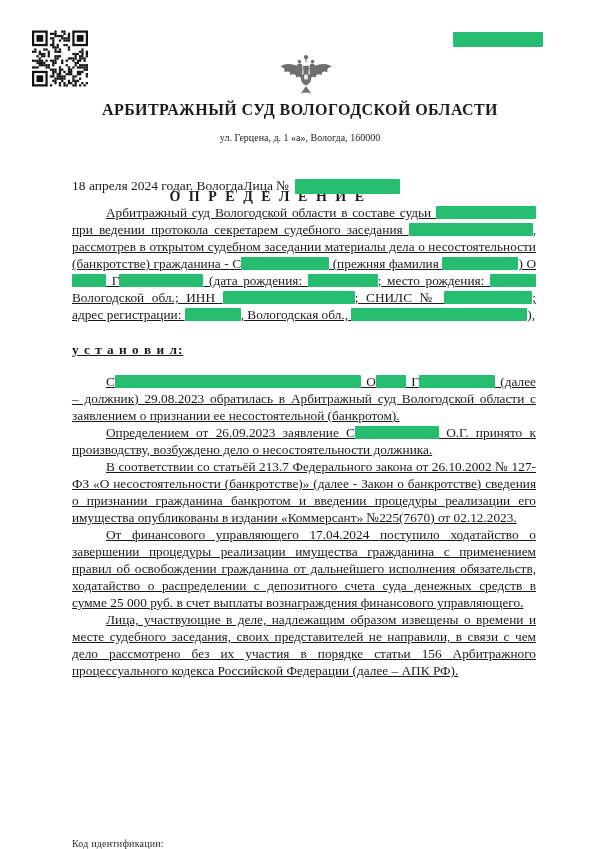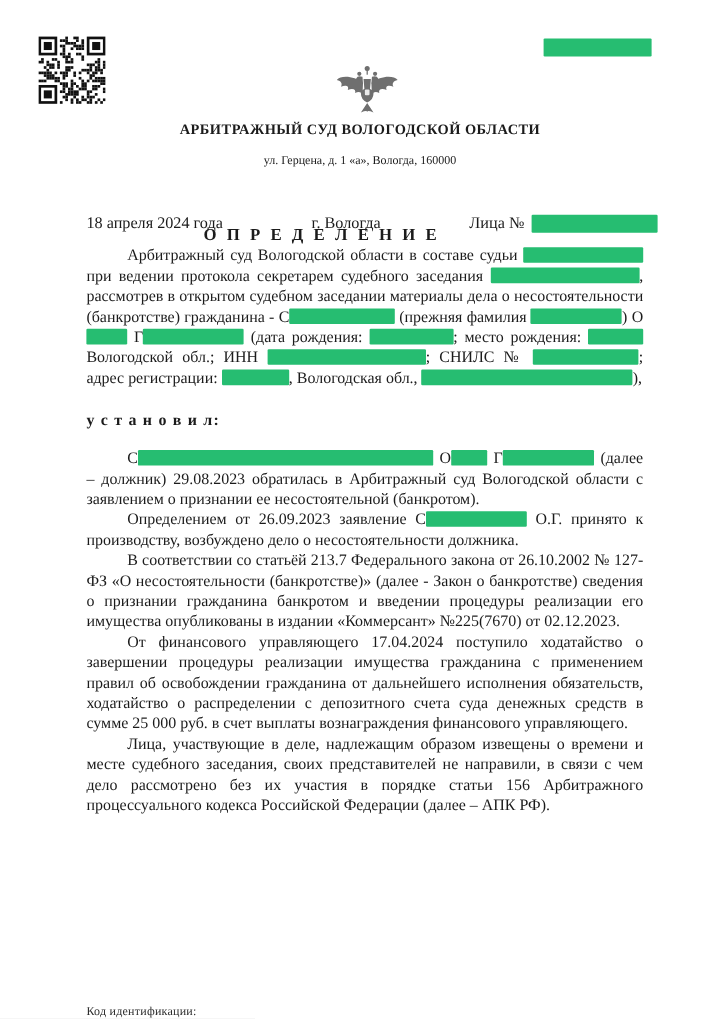--- a/index.html
+++ b/index.html
@@ -7,31 +7,31 @@
     position:relative;width:600px;height:849px;background:#ffffff;
     font-family:"Liberation Serif","DejaVu Serif",serif;color:#1b1b1b;
     overflow:hidden;margin:0 auto;
   }
   .qr{position:absolute;left:32px;top:30px;width:56px;height:57px;}
   .redact{background:#26bd71;display:inline-block;height:13px;vertical-align:-2px;border-radius:1px;}
   .redact-abs{position:absolute;background:#26bd71;border-radius:1px;}
   .top-redact{left:453px;top:32px;width:90px;height:15px;}
   .emblem{position:absolute;left:278px;top:53px;width:56px;height:50px;}
   .header-block{position:absolute;top:101px;left:0;width:600px;text-align:center;}
-  .court-name{font-size:12px;font-weight:bold;letter-spacing:.4px;white-space:nowrap;}
+  .court-name{font-size:16px;font-weight:bold;letter-spacing:.4px;white-space:nowrap;}
   .address{font-size:10px;margin-top:13px;}
   .doc-title{position:absolute;top:149px;left:0;width:536px;text-align:center;
     font-size:14px;font-weight:bold;letter-spacing:2.5px;margin-top:40px;}
   .case-row{position:absolute;top:178px;left:72px;width:476px;display:flex;
-    justify-content:space-between;align-items:center;font-size:13.5px;}
+    justify-content:flex-start;align-items:center;font-size:13.5px;}
   .case-cell{display:flex;align-items:center;gap:6px;}
   .case-redact{width:105px;height:15px;vertical-align:middle;}
   .body-text{position:absolute;top:204px;left:72px;width:464px;
     font-size:13.3px;line-height:17px;text-align:justify;}
-  .body-text p{margin:0;text-indent:34px;}
+  .body-text p{margin:0;text-indent:34px;text-decoration:underline;}
   .ustanovil{text-align:left;text-indent:0 !important;
     font-weight:bold;letter-spacing:1px;margin:18px 0 15px 0 !important;}
   .footer{position:absolute;left:72px;top:799px;font-size:10px;color:#2d2d2d;letter-spacing:.2px;margin-top:39px;}
 </style>
 </head>
 <body>
 
 <div class="page">
 
   <svg class="qr" id="qr-svg" viewBox="0 0 25 25">

